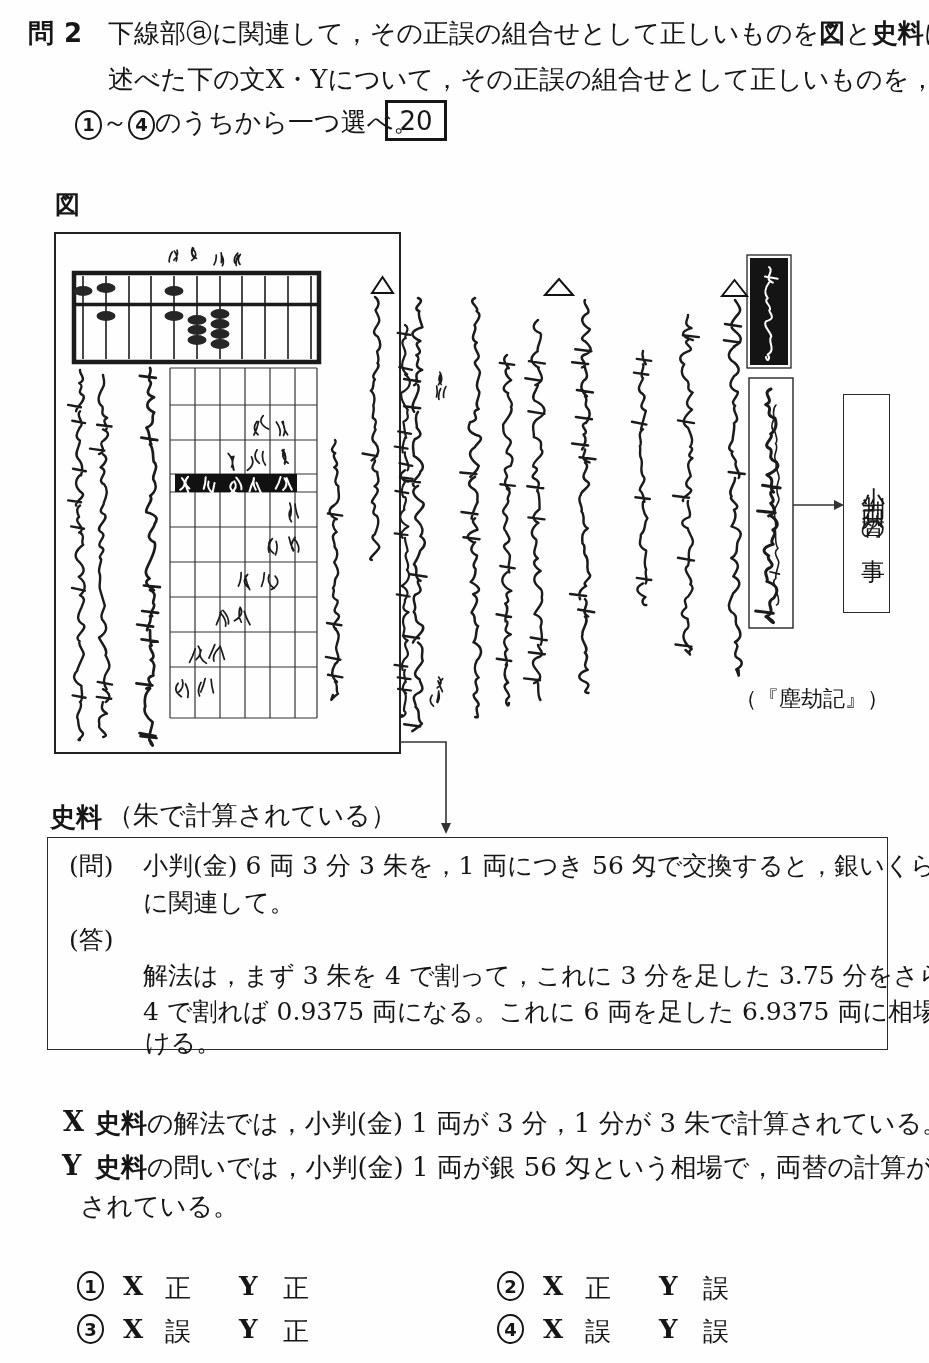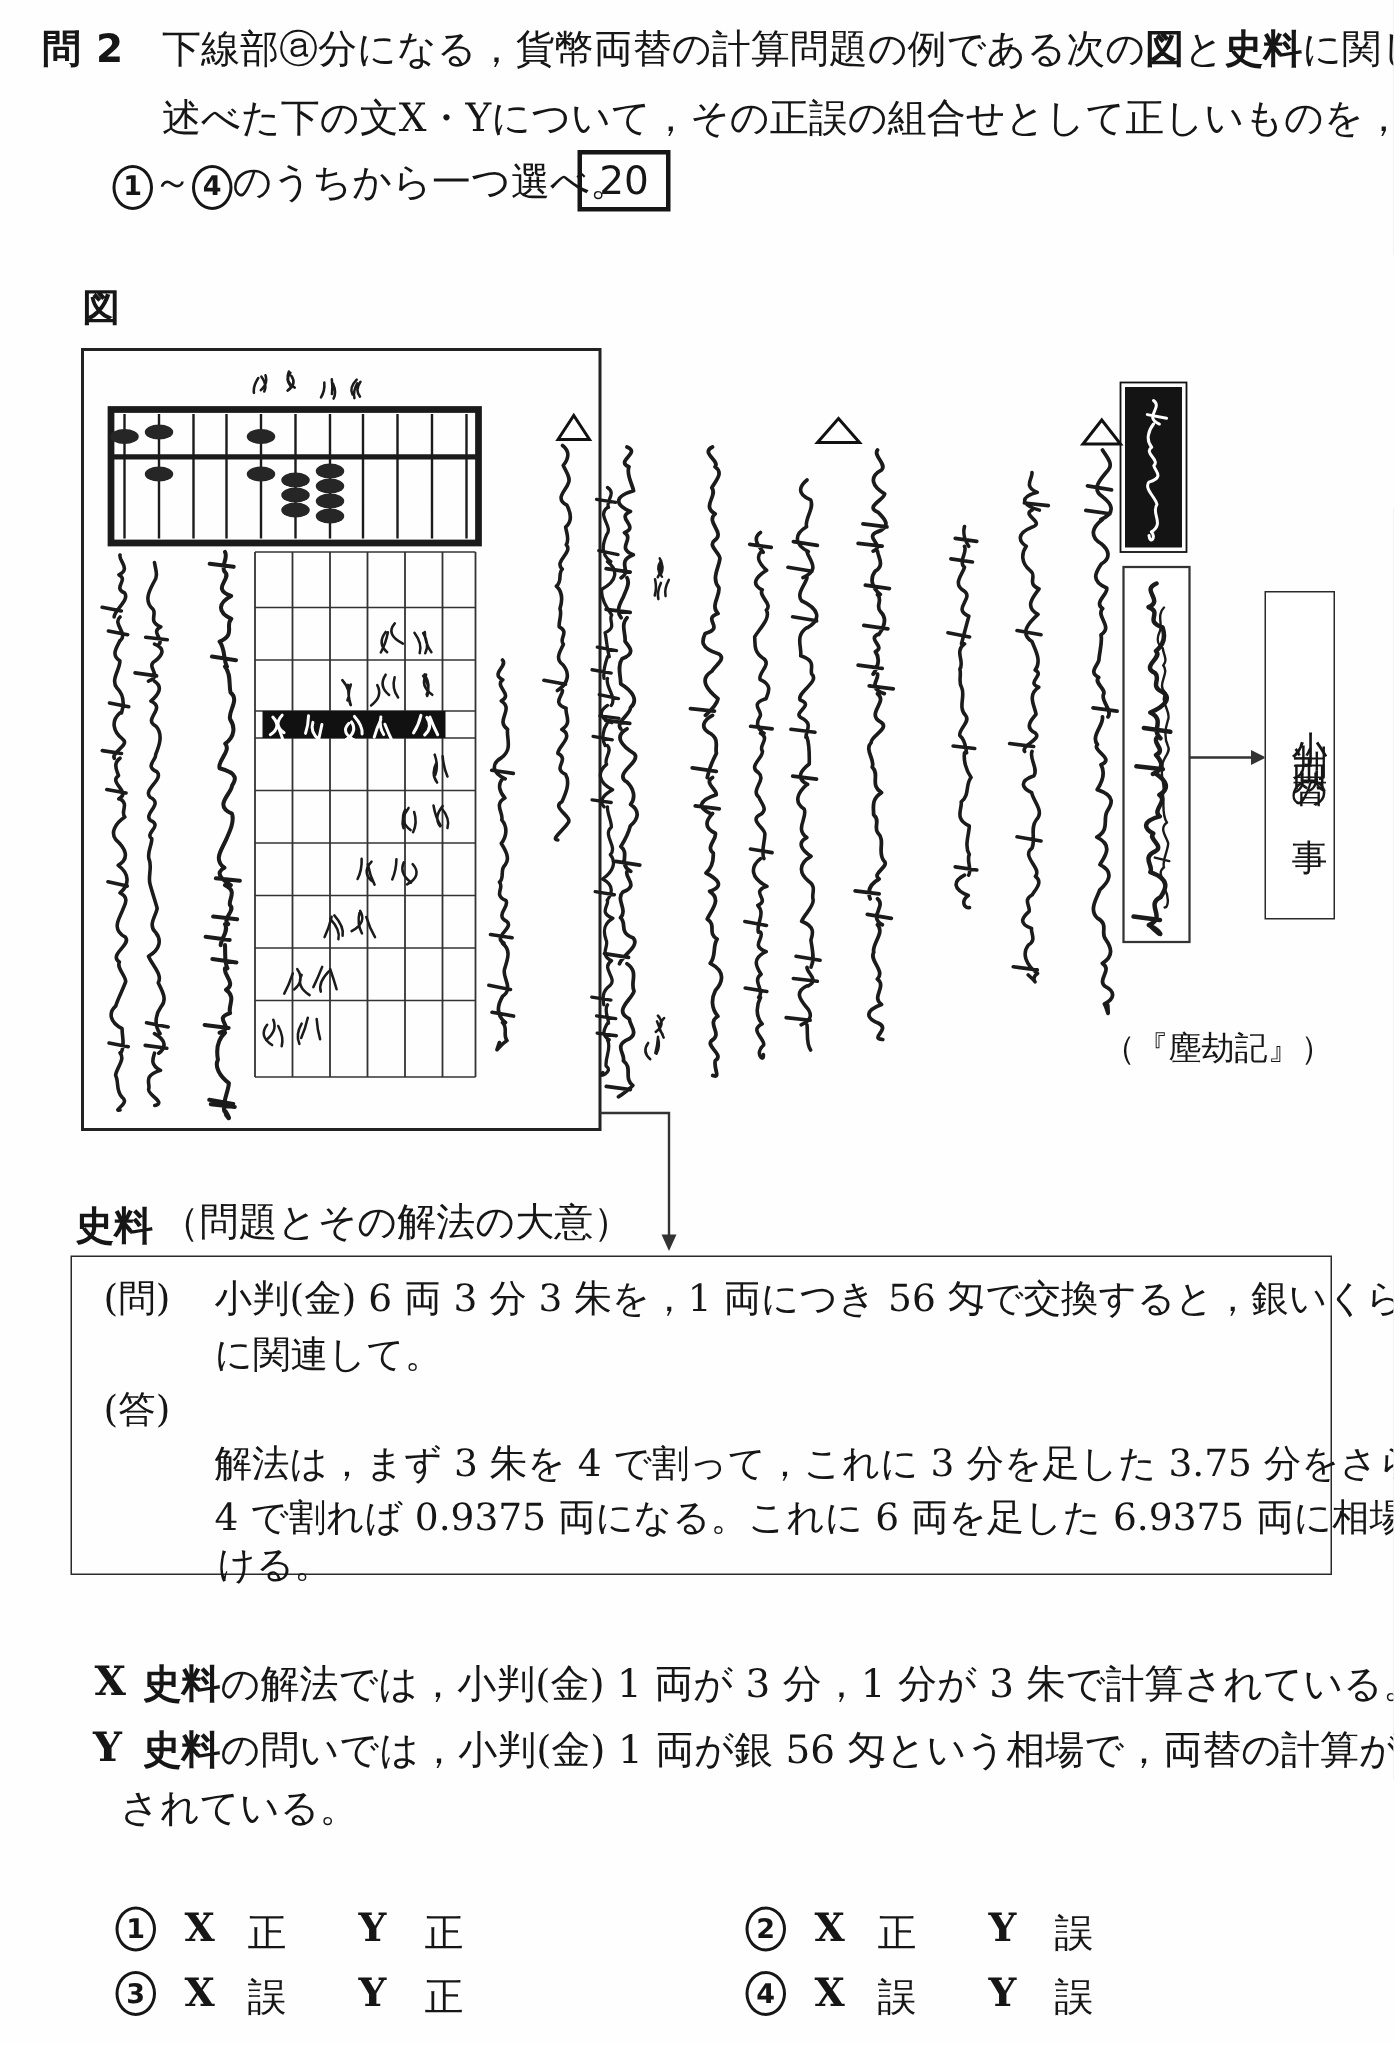--- a/index.html
+++ b/index.html
@@ -32,21 +32,21 @@
   .o-yv{left:206px;font-size:26px}
   .stlabel{font-weight:bold;font-size:27px}
 </style>
 </head>
 <body>
 
 <div class="page">
 
   <span class="abs t gb" style="left:28px;top:18px">問</span>
   <span class="abs t gb" style="left:64px;top:18px">2</span>
-  <div class="abs t" style="left:108px;top:18px"><span>下線部ⓐ分になる，貨幣両替の計算問題の例である次の</span><span class="gb">図</span><span>と</span><span class="gb">史料</span><span>に関して</span></div>
+  <div class="abs t" style="left:108px;top:18px"><span>下線部ⓐに関連して，その正誤の組合せとして正しいものを</span><span class="gb">図</span><span>と</span><span class="gb">史料</span><span>に関して</span></div>
   <div class="abs t" style="left:108px;top:64px"><span>述べた下の文</span><span class="b">X・Y</span><span>について，その正誤の組合せとして正しいものを，下の</span></div>
   <div class="abs t" style="left:75px;top:107px"><span class="circ">1</span><span>～</span><span class="circ">4</span><span>のうちから一つ選べ。</span></div>
   <div class="abs ansbox">20</div>
 
   <div class="abs gb" style="left:55px;top:188px;font-size:25px">図</div>
 
   <svg class="abs" style="left:45px;top:225px" width="860" height="610" viewBox="0 0 860 610">
     <g id="g-border">
         <rect x="10" y="8" width="345" height="520" fill="none" stroke="#222" stroke-width="2"></rect>
       </g>
@@ -165,21 +165,21 @@
     <g id="g-arrow2">
         <polyline points="355,517 401,517 401,600" fill="none" stroke="#333" stroke-width="1.6"></polyline>
         <polygon points="396,598 406,598 401,609" fill="#333"></polygon>
       </g>
   </svg>
 
   <div class="abs labelbox">小判両替の事</div>
   <div class="abs" style="right:40px;top:684px;font-size:22px">（『塵劫記』）</div>
 
   <span class="abs gb" style="left:50px;top:800px;font-size:26px">史料</span>
-  <span class="abs t" style="left:107px;top:800px">（問題とその解法の大意）</span>
+  <span class="abs t" style="left:107px;top:800px">（朱で計算されている）</span>
 
   <div class="abs shirybox">
     <span class="abs t2" style="left:21px;top:13px">(問)</span>
     <span class="abs t2" style="left:95px;top:13px">小判(金) 6 両 3 分 3 朱を，1 両につき 56 匁で交換すると，銀いくら</span>
     <span class="abs t2" style="left:95px;top:50px">に関連して。</span>
     <span class="abs t2" style="left:21px;top:87px">(答)</span>
     <span class="abs t2" style="left:95px;top:123px">解法は，まず 3 朱を 4 で割って，これに 3 分を足した 3.75 分をさらに</span>
     <span class="abs t2" style="left:95px;top:159px">4 で割れば 0.9375 両になる。これに 6 両を足した 6.9375 両に相場を掛</span>
     <span class="abs t2" style="left:97px;top:190px">ける。</span>
   </div>

